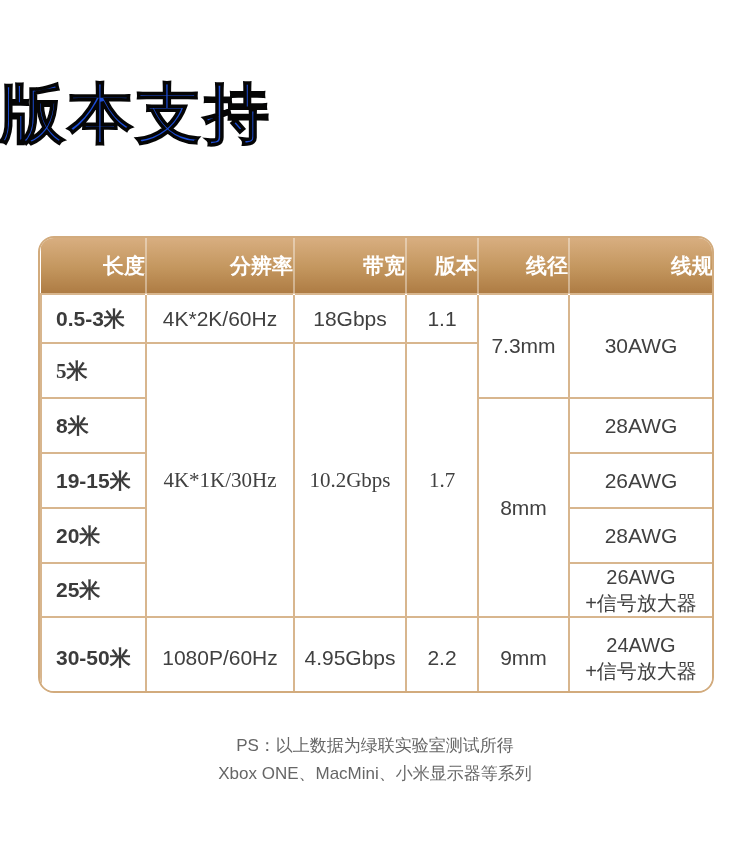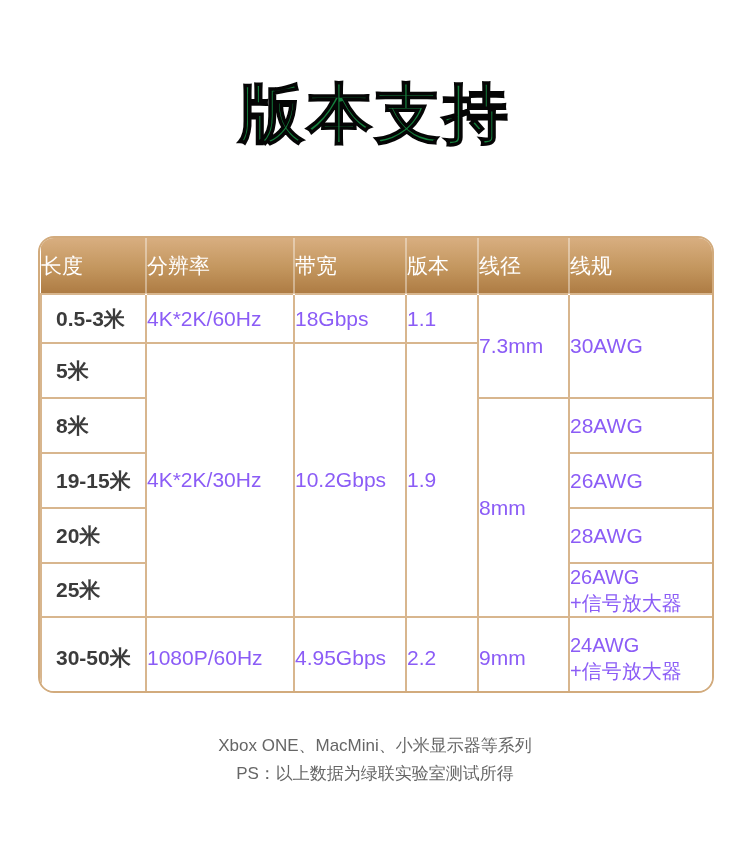--- a/index.html
+++ b/index.html
@@ -11,25 +11,24 @@
     height: 866px;
     background: #ffffff;
     overflow: hidden;
     margin: 0 auto;
   }
   .page-title {
     position: absolute;
     top: 70px;
     left: 0;
     width: 100%;
-    text-align: center;
     font-size: 65px;
     font-weight: 900;
     letter-spacing: 3px;
-    color: #15803d;
+    color: #1d4ed8;
     -webkit-text-stroke: 1.5px #050505;
   }
   .spec-table-wrap {
     position: absolute;
     left: 38px;
     top: 236px;
     width: 676px;
     height: 457px;
     border: 2px solid #d2ab7d;
     border-radius: 16px;
@@ -39,43 +38,43 @@
   table.spec {
     width: 100%;
     height: 100%;
     border-collapse: collapse;
     table-layout: fixed;
   }
   table.spec th {
     background: linear-gradient(180deg, #d8ae80 0%, #c3965e 55%, #ae7c44 100%);
     color: #ffffff;
     font-size: 21px;
-    font-weight: 400;
+    font-weight: 700;
     height: 56px;
     border-left: 2px solid rgba(255,255,255,0.38);
-    text-align: left;
+    text-align: right;
     vertical-align: middle;
   }
   table.spec th:first-child { border-left: none; }
   table.spec td {
     border: 2px solid #d8b68e;
-    text-align: left;
+    text-align: center;
     vertical-align: middle;
     font-size: 21px;
-    color: #8b5cf6;
+    color: #404040;
     background: #ffffff;
   }
   table.spec td.len {
     text-align: left;
     padding-left: 14px;
     font-weight: 700;
     color: #3b3b3b;
   }
   table.spec tbody tr:nth-child(1) { height: 49px; margin-left: 24px; }
-  table.spec tbody tr:nth-child(2) { height: 55px; }
+  table.spec tbody tr:nth-child(2) { height: 55px; font-family: Liberation Serif, serif; }
   table.spec tbody tr:nth-child(3) { height: 55px; }
   table.spec tbody tr:nth-child(4) { height: 55px; }
   table.spec tbody tr:nth-child(5) { height: 55px; }
   table.spec tbody tr:nth-child(6) { height: 54px; }
   table.spec tbody tr:nth-child(7) { height: 82px; }
   .two-line div { line-height: 1.3; font-size: 20px; }
   .footnote {
     position: absolute;
     top: 732px;
     left: 0;
@@ -117,23 +116,23 @@
         <tr>
           <td class="len">0.5-3米</td>
           <td>4K*2K/60Hz</td>
           <td>18Gbps</td>
           <td>1.1</td>
           <td rowspan="2">7.3mm</td>
           <td rowspan="2">30AWG</td>
         </tr>
         <tr>
           <td class="len">5米</td>
-          <td rowspan="5">4K*2K/30Hz</td>
+          <td rowspan="5">4K*1K/30Hz</td>
           <td rowspan="5">10.2Gbps</td>
-          <td rowspan="5">1.9</td>
+          <td rowspan="5">1.7</td>
         </tr>
         <tr>
           <td class="len">8米</td>
           <td rowspan="4">8mm</td>
           <td>28AWG</td>
         </tr>
         <tr>
           <td class="len">19-15米</td>
           <td>26AWG</td>
         </tr>
@@ -157,17 +156,17 @@
           <td class="two-line">
             <div>24AWG</div>
             <div>+信号放大器</div>
           </td>
         </tr>
       </tbody>
     </table>
   </div>
 
   <div class="footnote">
+    <div>PS：以上数据为绿联实验室测试所得</div>
     <div>Xbox ONE、MacMini、小米显示器等系列</div>
-    <div>PS：以上数据为绿联实验室测试所得</div>
   </div>
 
 </div>
 
 </body></html>

